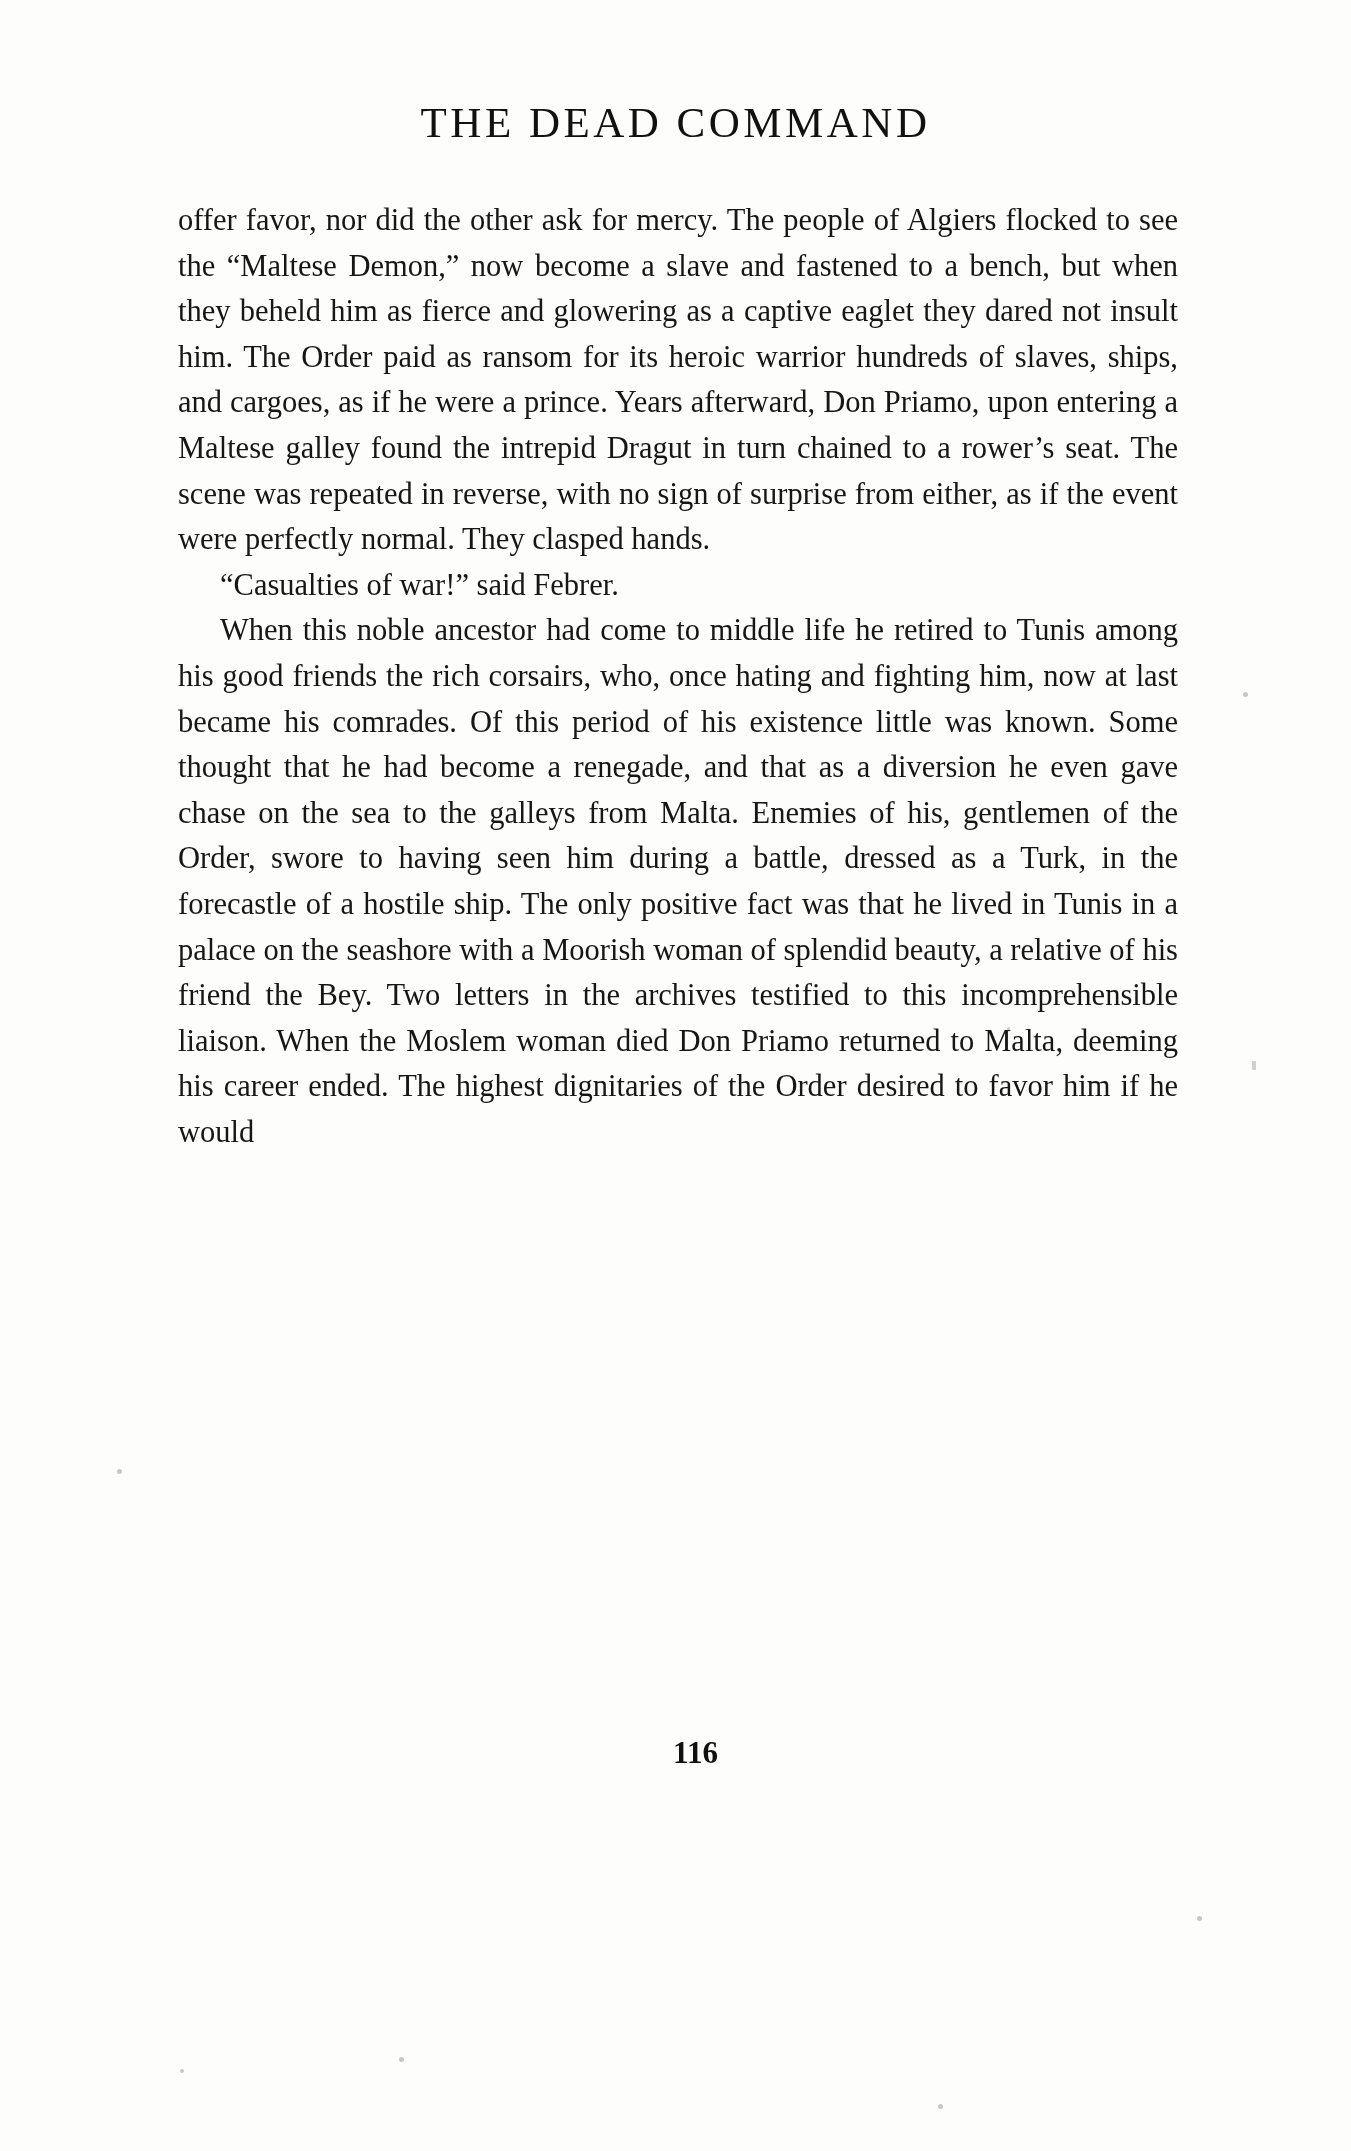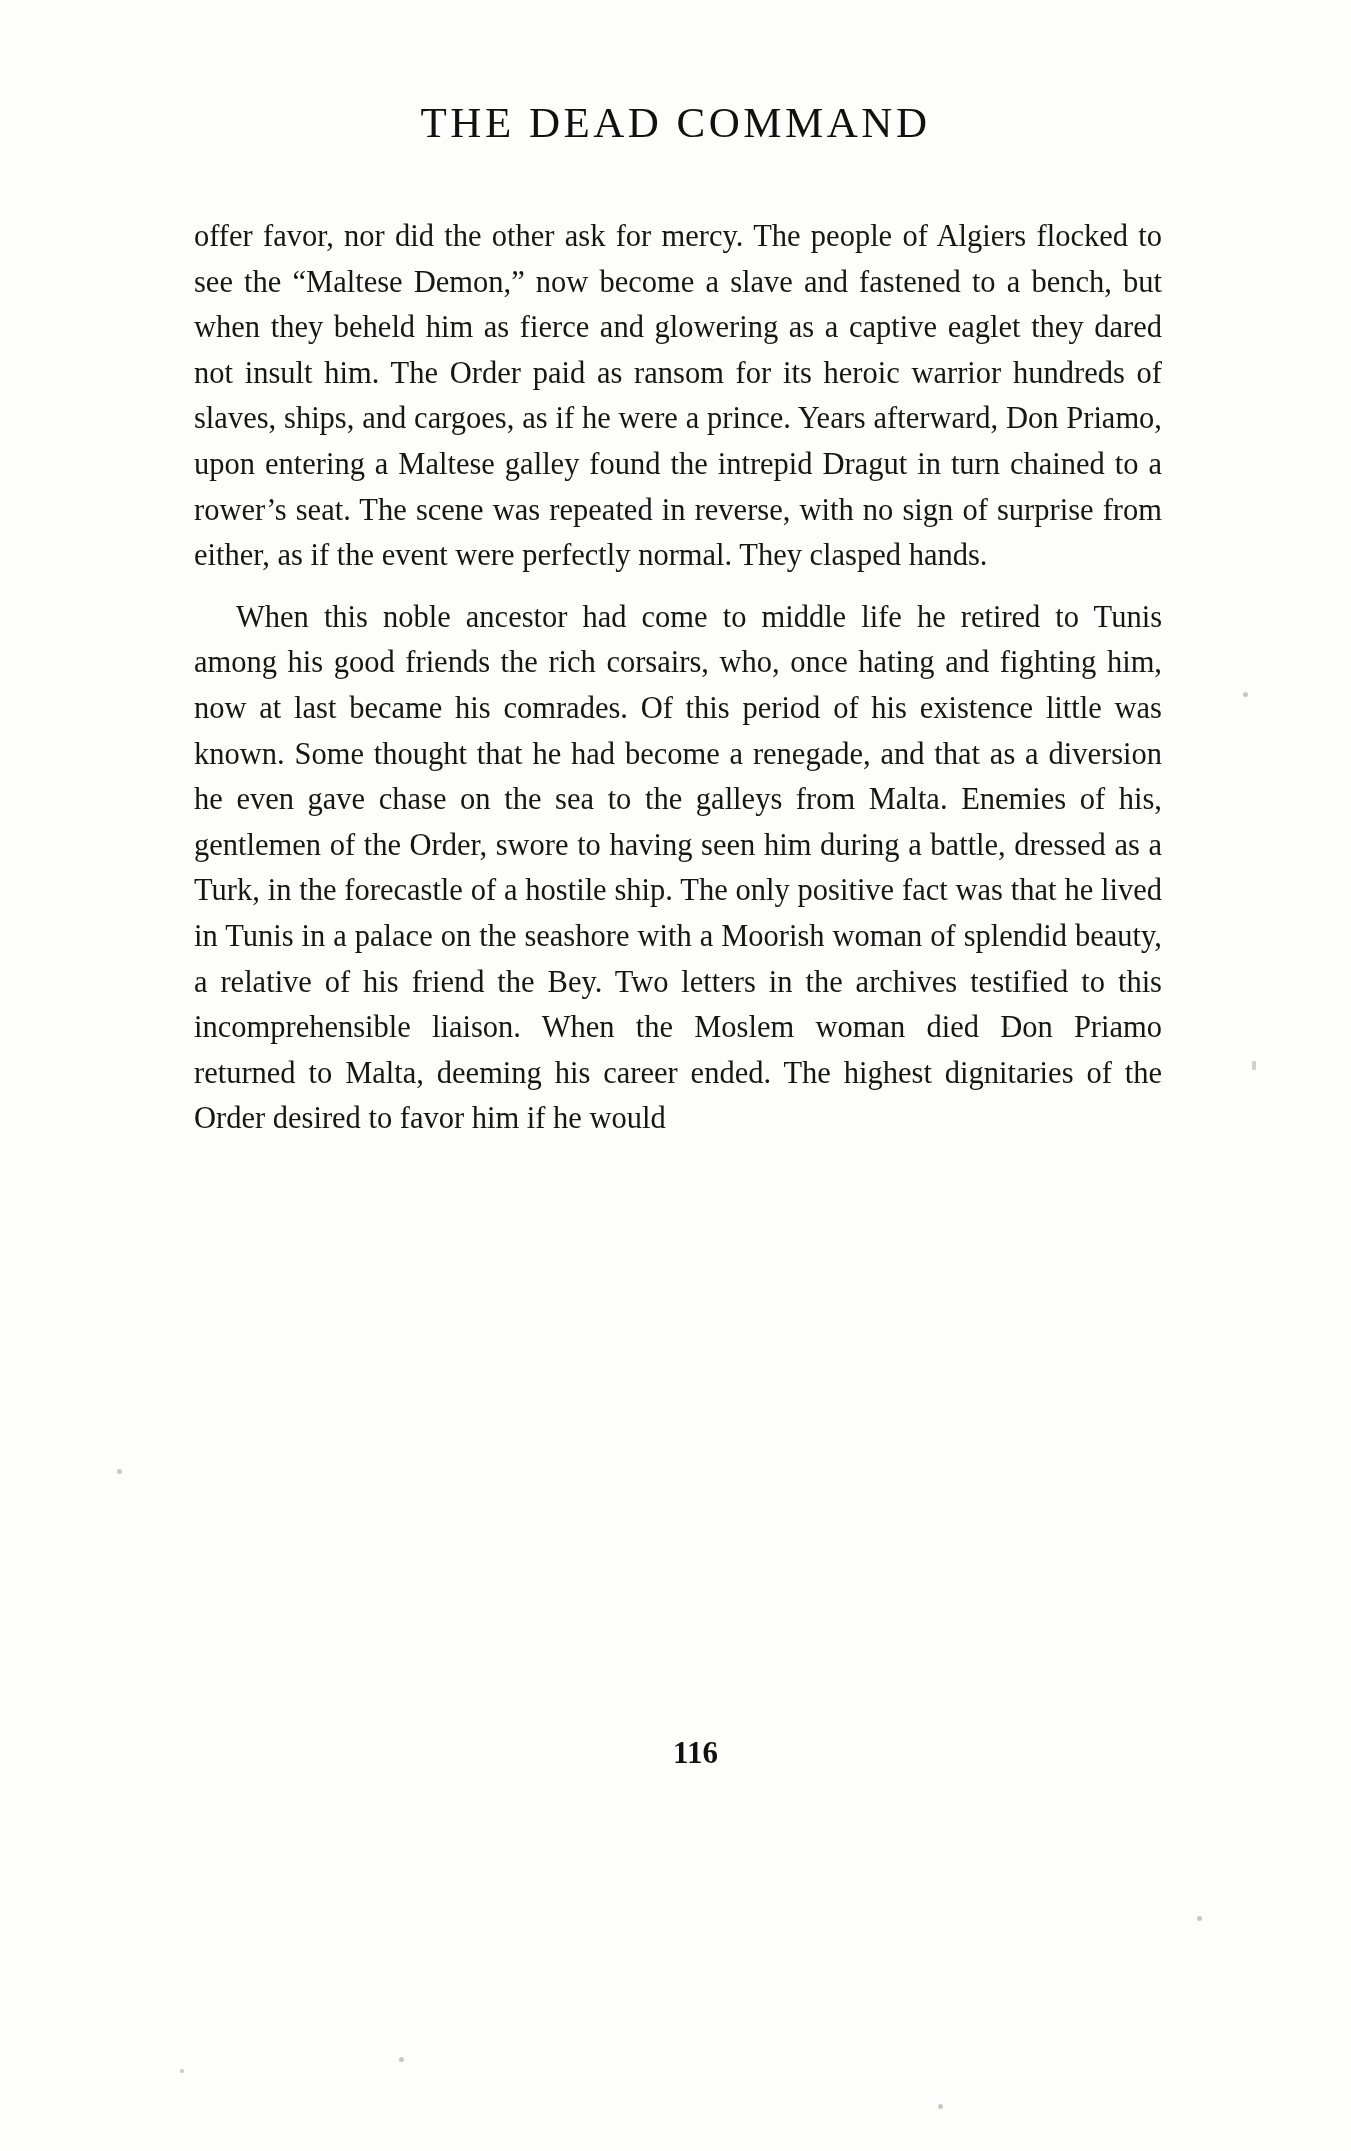--- a/index.html
+++ b/index.html
@@ -39,21 +39,21 @@
     position: absolute;
     top: 198px;
     left: 178px;
     width: 1000px;
     font-size: 30.5px;
     line-height: 45.6px;
     text-align: justify;
     color: #161616;
   }
   .body-col p {
-    margin: 16px;
+    margin: 0;
     text-indent: 0;
   }
   .body-col p.indent {
     text-indent: 42px;
   }
   .page-number {
     position: absolute;
     top: 1735px;
     left: 0;
     width: 1351px;
@@ -81,20 +81,21 @@
 </style>
 </head>
 <body>
 
 <div class="page">
 
   <div class="running-head">THE DEAD COMMAND</div>
 
   <div class="body-col">
     <p>offer favor, nor did the other ask for mercy.  The people of Algiers flocked to see the “Maltese Demon,” now become a slave and fastened to a bench, but when they beheld him as fierce and glowering as a captive eaglet they dared not insult him.  The Order paid as ransom for its heroic warrior hundreds of slaves, ships, and cargoes, as if he were a prince.  Years afterward, Don Priamo, upon entering a Maltese galley found the intrepid Dragut in turn chained to a rower’s seat.  The scene was repeated in reverse, with no sign of surprise from either, as if the event were perfectly normal.  They clasped hands.</p>
+    <p class="indent">“Casualties of war!” said Febrer.</p>
     <p class="indent">When this noble ancestor had come to middle life he retired to Tunis among his good friends the rich corsairs, who, once hating and fighting him, now at last became his comrades.  Of this period of his existence little was known.  Some thought that he had become a renegade, and that as a diversion he even gave chase on the sea to the galleys from Malta.  Enemies of his, gentlemen of the Order, swore to having seen him during a battle, dressed as a Turk, in the forecastle of a hostile ship. The only positive fact was that he lived in Tunis in a palace on the seashore with a Moorish woman of splendid beauty, a relative of his friend the Bey.  Two letters in the archives testified to this incomprehensible liaison. When the Moslem woman died Don Priamo returned to Malta, deeming his career ended.  The highest dignitaries of the Order desired to favor him if he would</p>
   </div>
 
   <div class="page-number">116</div>
 
   <div class="speck s1"></div>
   <div class="speck s2"></div>
   <div class="speck s3"></div>
   <div class="speck s4"></div>
   <div class="speck s5"></div>

